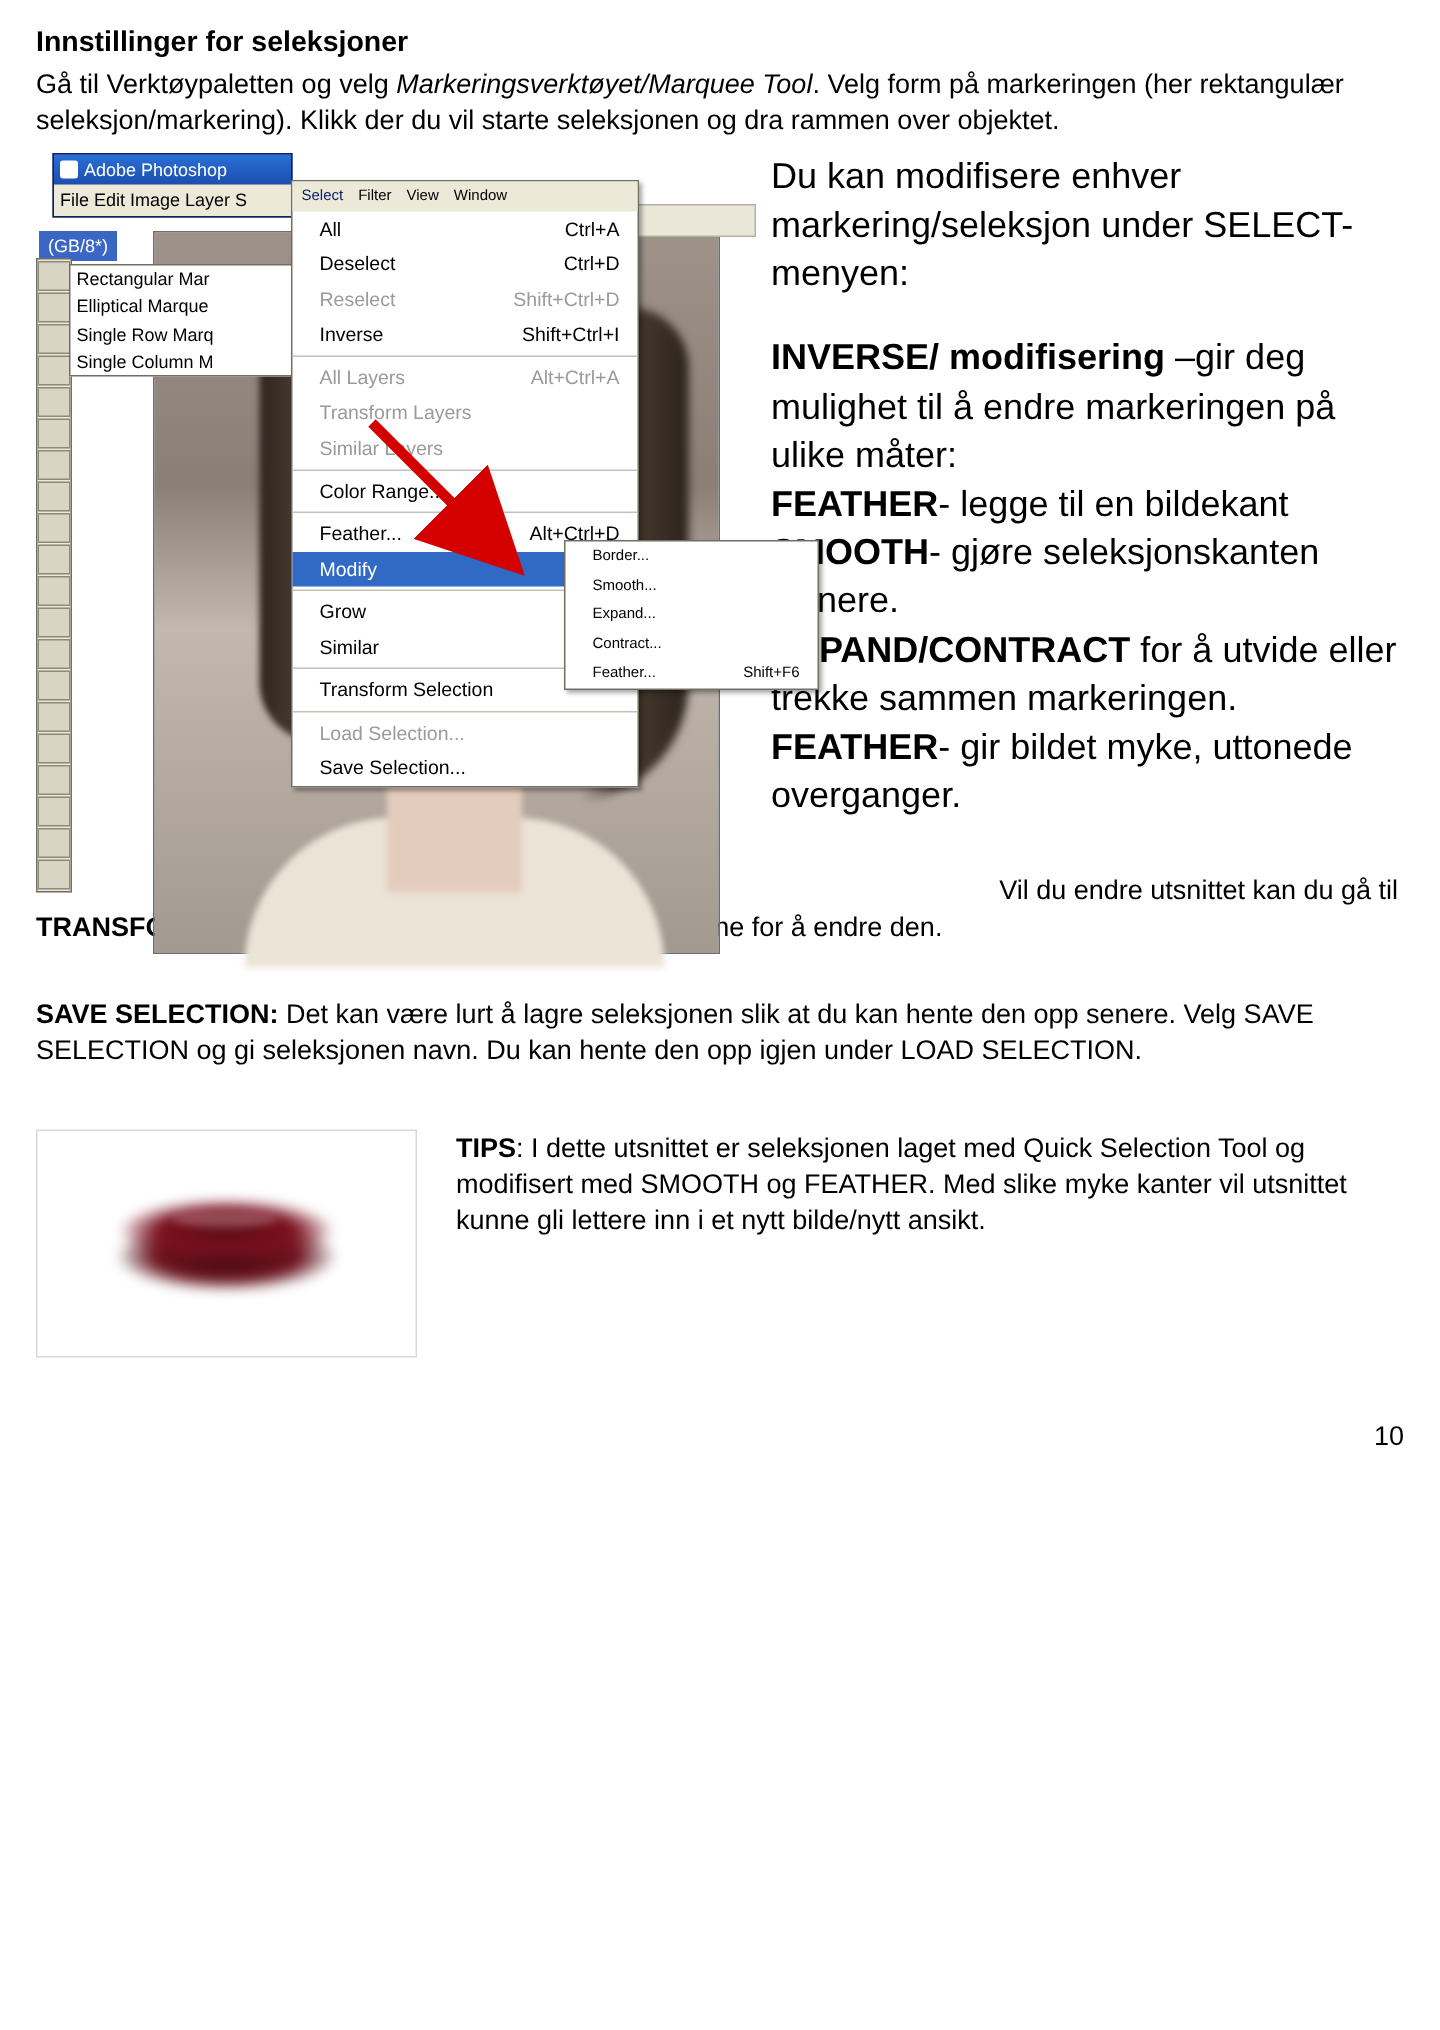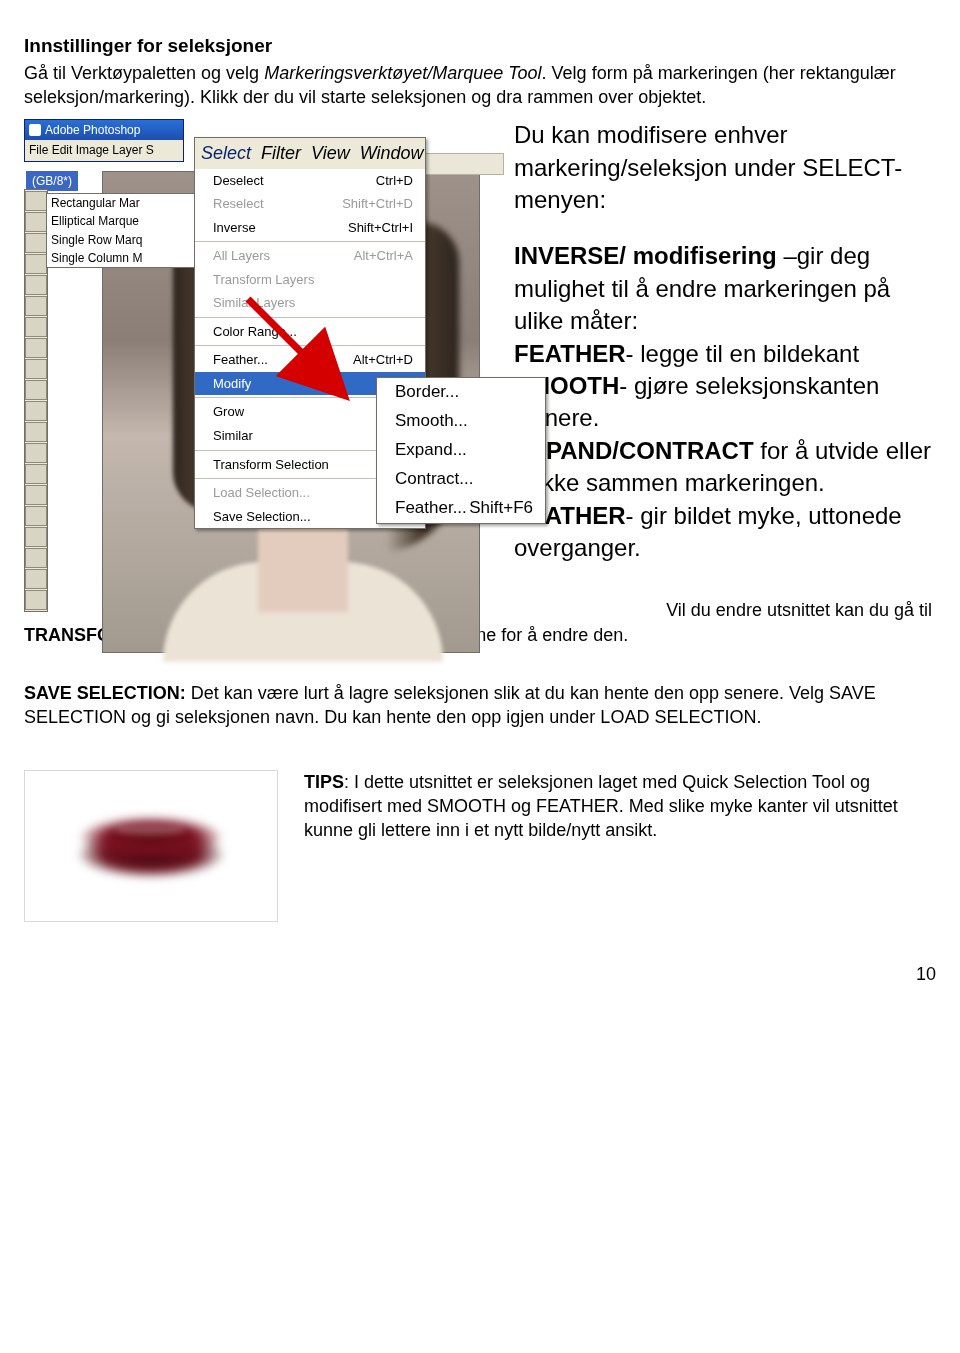--- a/index.html
+++ b/index.html
@@ -10,21 +10,20 @@
     font-family: Verdana, Geneva, sans-serif;
     font-size: 18px;
     line-height: 1.35;
     color: #000;
     background: #fff;
   }
   .heading {
     font-weight: bold;
     font-size: 19px;
     margin-bottom: 2px;
-    margin-top: 17px;
   }
   .intro {
     margin-bottom: 10px;
     max-width: 912px;
   }
   .italic { font-style: italic; }
   .bold  { font-weight: bold; }
 
   
   .shot-row       { display: flex; align-items: flex-start; gap: 18px; margin-top: 8px; }
@@ -57,21 +56,21 @@
               border-radius:50%;filter:blur(1px);}
   .eye-l{position:absolute;left:150px;top:160px;width:26px;height:10px;background:#2e241c;border-radius:50%;filter:blur(1px);}
   .eye-r{position:absolute;left:226px;top:160px;width:26px;height:10px;background:#2e241c;border-radius:50%;filter:blur(1px);}
   .sel-rect{
     position:absolute;left:160px;top:222px;width:86px;height:54px;
     border:2px dashed #ffcd00; background: rgba(255,205,0,.05);
   }
 
   
   .app-window{
-    position:absolute; top:0; left:0; width:158px;
+    position:absolute; top:0; left:11px; width:158px;
     border:1px solid #0a246a;
     background:#404040;
   }
   .titlebar{
     background: linear-gradient(#2a6fd6,#1b4fb0);
     color:#fff; font-size:12px; padding:2px 4px; display:flex; gap:4px; align-items:center;
   }
   .titlebar .logo{width:12px;height:12px;background:#fff;border-radius:2px;}
   .menubar{font-size:12px;background:#ece9d8;padding:2px 4px;color:#000;}
 
@@ -89,34 +88,34 @@
   .tool-flyout div{padding:1px 4px;white-space:nowrap;overflow:hidden;}
 
   
   .menu-panel{
     position:absolute; top:18px; left:170px;
     width:230px; background:#fff;
     border:1px solid #716f64;
     box-shadow:2px 2px 3px rgba(0,0,0,.35);
     font-size:13px;
   }
-  .menu-strip{background:#ece9d8;font-size:18px;padding:3px 6px;color:#000;font-style:italic;}
+  .menu-strip{background:#ece9d8;font-size:10px;padding:3px 6px;color:#000;}
   .menu-strip span{margin-right:10px;}
   .menu-hilite{font-weight:normal;color:#0a246a;}
   .menu-panel .row{display:flex;justify-content:space-between;padding:3px 12px 3px 18px;}
   .menu-panel .row.dim{color:#9a9a9a;gap:12px;}
   .menu-panel hr{border:none;border-top:1px solid #c4c1b4;margin:2px 0;}
   .menu-panel .row.hover{background:#316ac5;color:#fff;}
 
   .submenu{
     position:absolute; top:258px; left:352px;
     width:168px; background:#fff;
     border:1px solid #716f64;
     box-shadow:2px 2px 3px rgba(0,0,0,.35);
-    font-size:17px;
+    font-size:10px;
   }
   .submenu .row{display:flex;justify-content:space-between;padding:3px 12px 3px 18px;}
 
   .arrow{
     position:absolute; top:172px; left:216px;
     width:120px;height:120px;pointer-events:none;
   }
   .arrow svg{width:100%;height:100%;}
 
   
@@ -222,20 +221,24 @@
       <span class="combo"></span>
       <span class="lbl">Width:</span>
     </div>
 
     <div class="menu-panel">
       <div class="menu-strip">
         <span class="menu-hilite">Select</span><span>Filter</span><span>View</span><span>Window</span>
       </div>
       <div id="select-menu-body">
           <div class="row">
+            <span>All</span>
+            <span>Ctrl+A</span>
+          </div>
+          <div class="row">
             <span>Deselect</span>
             <span>Ctrl+D</span>
           </div>
           <div class="row dim">
             <span>Reselect</span>
             <span>Shift+Ctrl+D</span>
           </div>
           <div class="row">
             <span>Inverse</span>
             <span>Shift+Ctrl+I</span>

